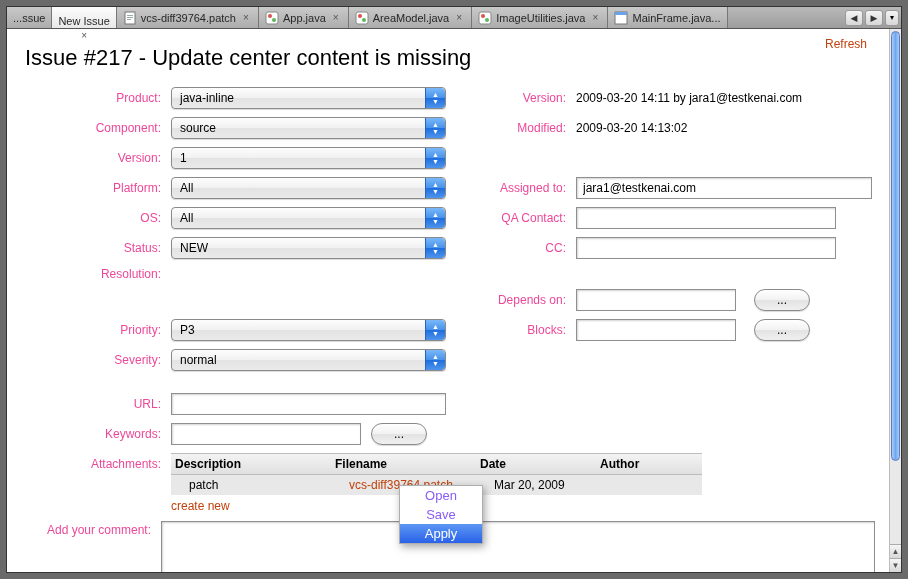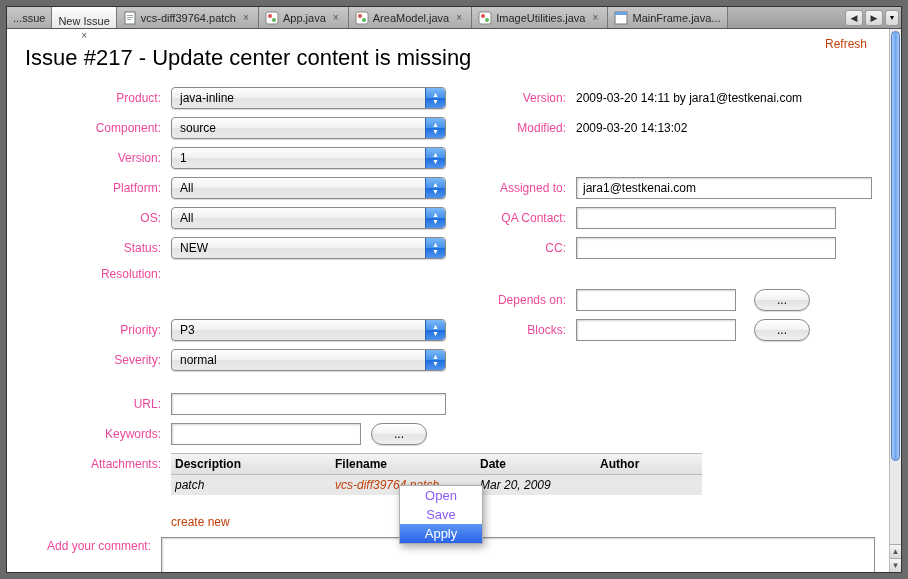--- a/index.html
+++ b/index.html
@@ -172,21 +172,21 @@
   font-weight: bold;
   font-size: 12px;
 }
 .tbl-head > div { padding: 3px 4px; }
 .tbl-row {
   display:grid;
   grid-template-columns: 160px 145px 120px 1fr;
   background: #e8e8e8;
   font-size: 12px;
 }
-.tbl-row > div { padding: 3px 4px; font-style: italic; }
+.tbl-row > div { padding: 3px 18px; }
 .link { color: #c2410c; }
 .comment-area {
   display:flex;
   margin-top: 8px;
 }
 .comment-box {
   flex:1;
   height: 58px;
   border: 1px solid #8f8f8f;
   box-shadow: inset 1px 1px 2px rgba(0,0,0,.18);
@@ -427,21 +427,21 @@
             <div>Date</div>
             <div>Author</div>
           </div>
           <div class="tbl-row">
             <div>patch</div>
             <div class="link">vcs-diff39764.patch</div>
             <div>Mar 20, 2009</div>
             <div></div>
           </div>
         </div>
-        <div class="link" style="margin-top:20px">create new</div>
+        <div class="link" style="margin-top:4px">create new</div>
       </div>
 
     </div>
 
     <div class="comment-area">
       <div class="lab" style="width:140px;padding-right:10px;padding-top:2px">Add your comment:</div>
       <div class="comment-box"></div>
     </div>
 
     <div class="ctx-menu">

